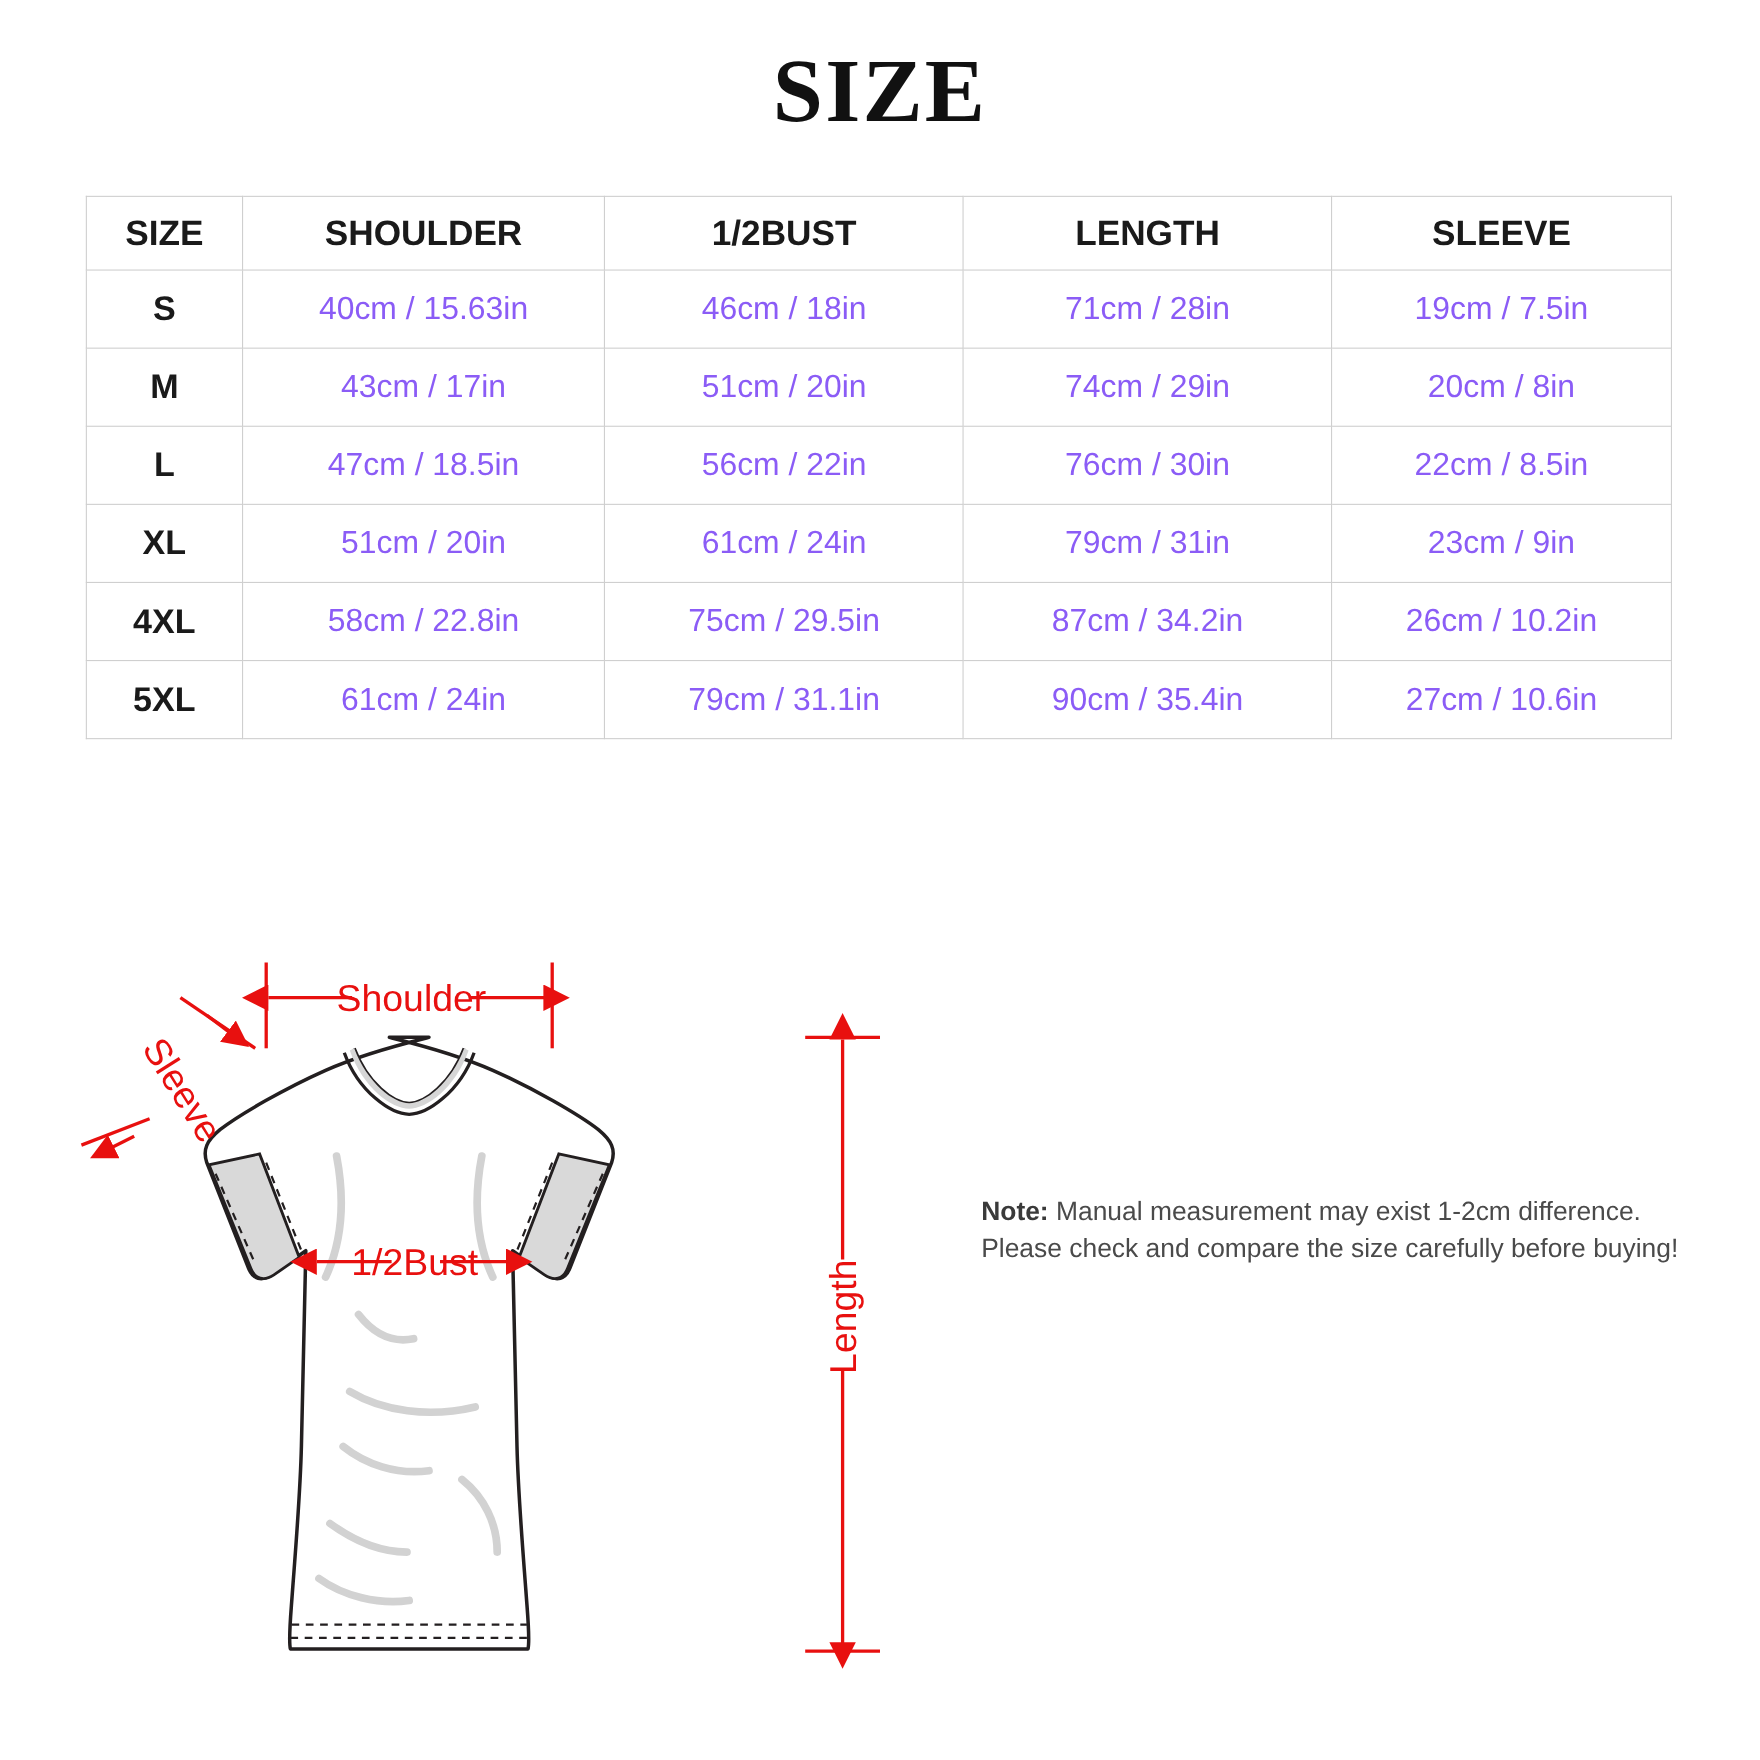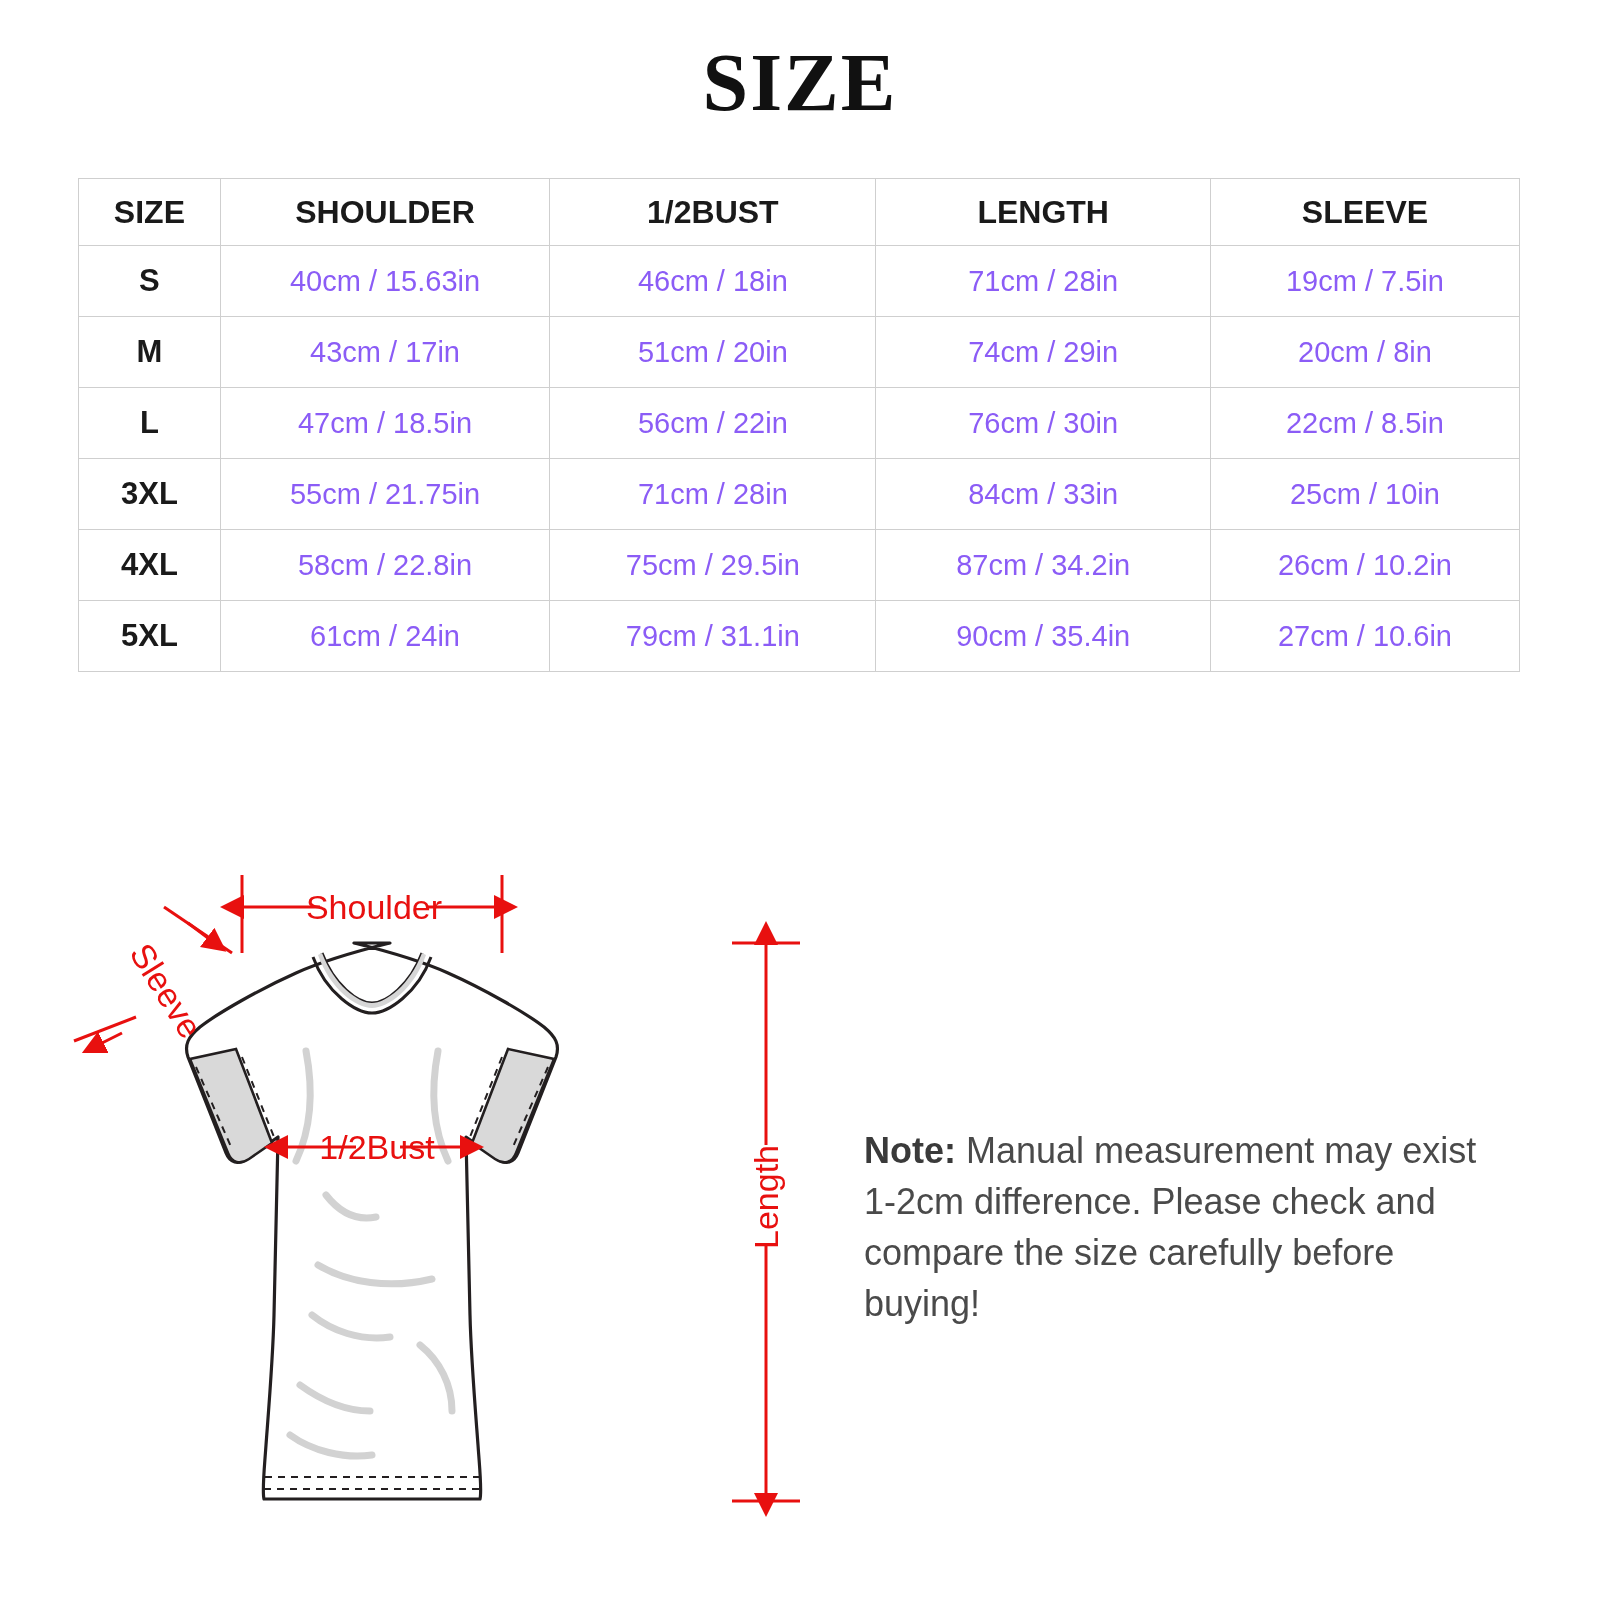--- a/index.html
+++ b/index.html
@@ -75,26 +75,25 @@
     left: 60px;
     width: 820px;
     height: 720px;
   }
   #diagram svg { display: block; }
 
   
   #note {
     position: absolute;
     top: 1085px;
-    left: 864px;
+    left: 892px;
     width: 640px;
-    font-size: 36px;
+    font-size: 24px;
     line-height: 1.42;
     color: #4a4a4a;
-    margin-top: 40px;
   }
   #note .note-label {
     font-weight: bold;
     color: #3a3a3a;
   }
 </style>
 </head>
 <body>
 
 <div id="title">SIZE</div>
@@ -132,25 +131,25 @@
       <td class="val-cell">20cm / 8in</td>
     </tr>
     <tr>
       <td class="size-cell">L</td>
       <td class="val-cell">47cm / 18.5in</td>
       <td class="val-cell">56cm / 22in</td>
       <td class="val-cell">76cm / 30in</td>
       <td class="val-cell">22cm / 8.5in</td>
     </tr>
     <tr>
-      <td class="size-cell">3XL</td>
-      <td class="val-cell">55cm / 21.75in</td>
-      <td class="val-cell">71cm / 28in</td>
-      <td class="val-cell">84cm / 33in</td>
-      <td class="val-cell">25cm / 10in</td>
+      <td class="size-cell">XL</td>
+      <td class="val-cell">51cm / 20in</td>
+      <td class="val-cell">61cm / 24in</td>
+      <td class="val-cell">79cm / 31in</td>
+      <td class="val-cell">23cm / 9in</td>
     </tr>
     <tr>
       <td class="size-cell">4XL</td>
       <td class="val-cell">58cm / 22.8in</td>
       <td class="val-cell">75cm / 29.5in</td>
       <td class="val-cell">87cm / 34.2in</td>
       <td class="val-cell">26cm / 10.2in</td>
     </tr>
     <tr>
       <td class="size-cell">5XL</td>

